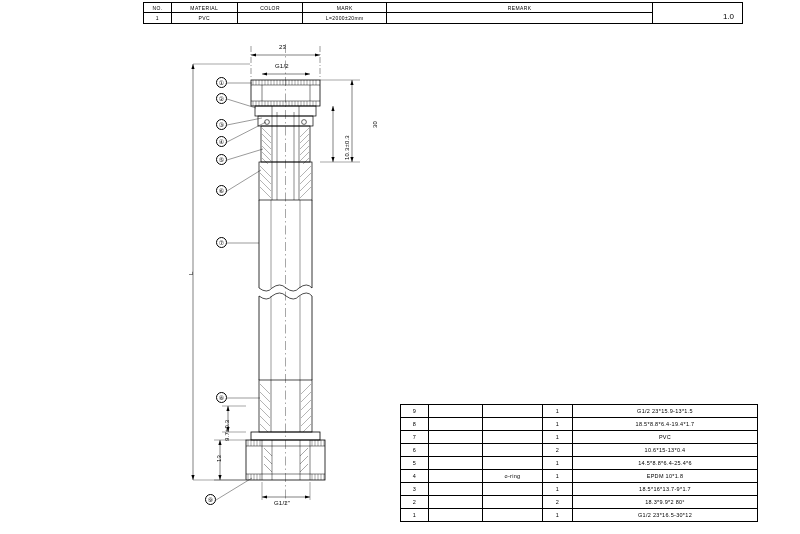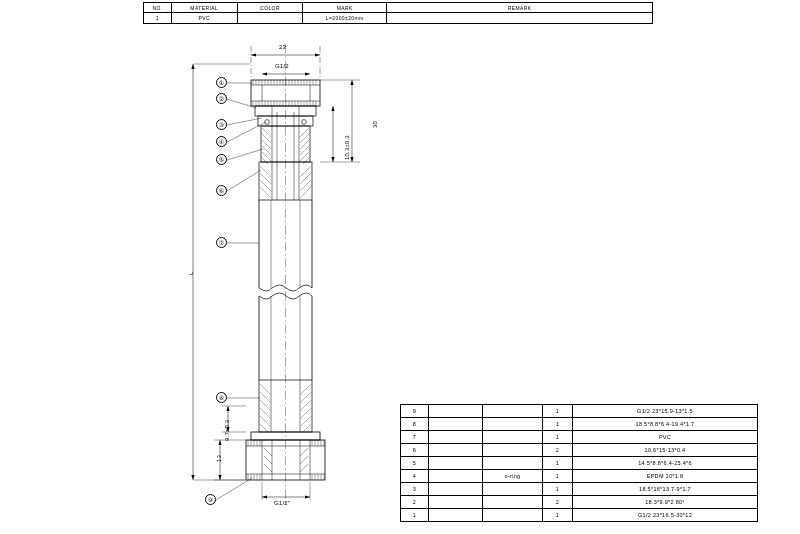--- a/index.html
+++ b/index.html
@@ -157,20 +157,23 @@
       <div class="tb-cell"></div>
     </div>
     <div class="tb-col c-mark">
       <div class="tb-head">MARK</div>
       <div class="tb-cell">L=2000±20mm</div>
     </div>
     <div class="tb-col c-rem">
       <div class="tb-head">REMARK</div>
       <div class="tb-cell"></div>
     </div>
+  </div>
+  <div class="rev-block">
+    <span>1.0</span>
   </div>
 
   <svg class="art" width="800" height="534">
     <g stroke="#000" fill="none" stroke-width="0.7">
 
       <line x1="251" y1="46" x2="251" y2="78" stroke-width="0.4" stroke-dasharray="6,2,1,2"></line>
       <line x1="320" y1="46" x2="320" y2="78" stroke-width="0.4" stroke-dasharray="6,2,1,2"></line>
       <line x1="251" y1="55" x2="320" y2="55" stroke-width="0.5"></line>
       <path d="M251,55 l5,-1.6 l0,3.2 z" fill="#000" stroke="none"></path>
       <path d="M320,55 l-5,-1.6 l0,3.2 z" fill="#000" stroke="none"></path>

